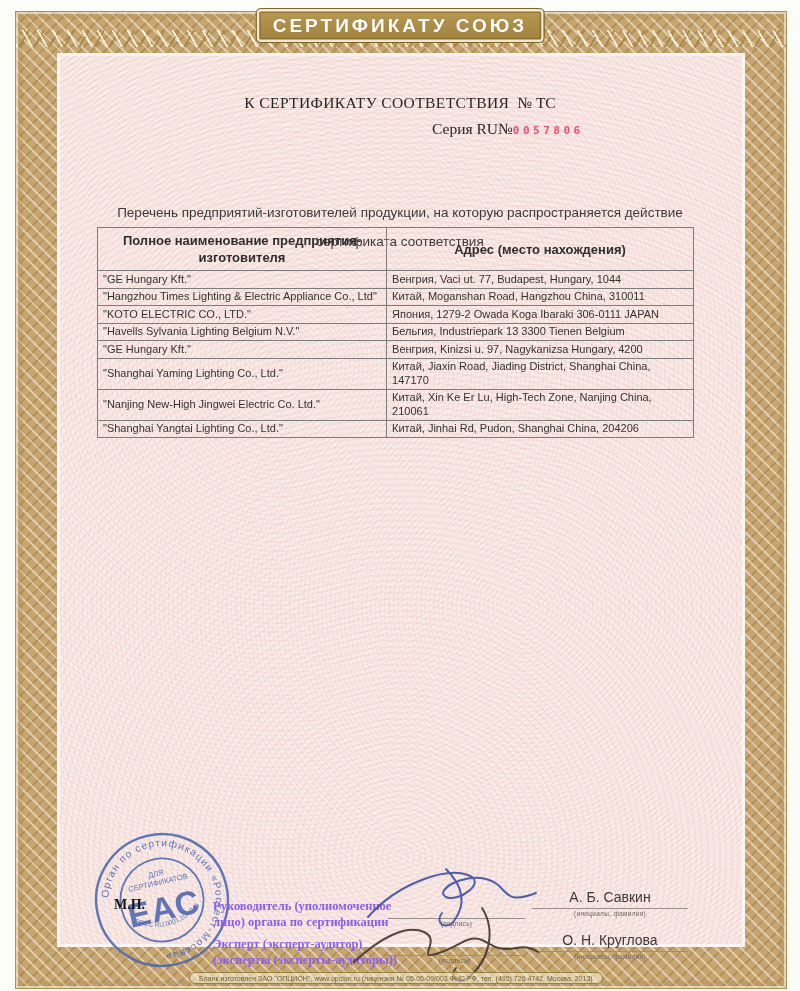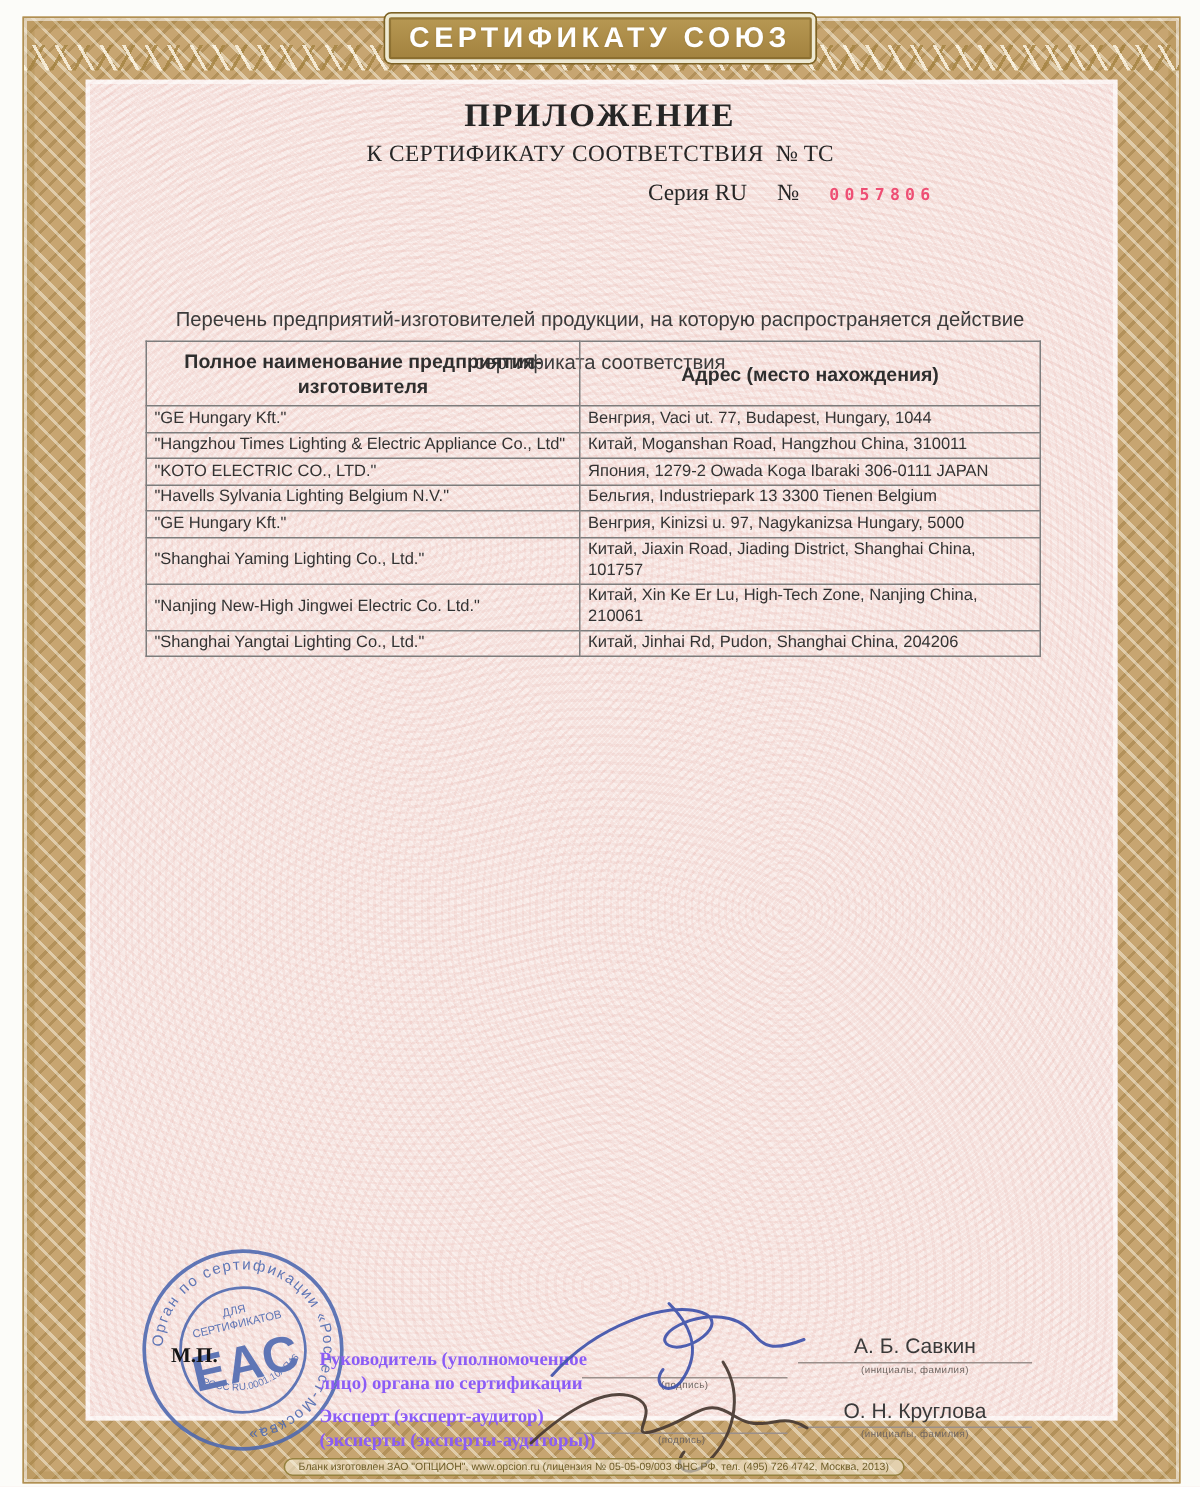--- a/index.html
+++ b/index.html
@@ -44,21 +44,21 @@
   .title{position:absolute;top:64px;left:0;right:0;text-align:center;
     font-size:22px;font-weight:bold;letter-spacing:1.5px;color:#262626;}
 
   .cert-line{position:absolute;top:94px;left:0;right:0;display:flex;justify-content:center;
     align-items:flex-end;gap:8px;color:#262626;}
   .cert-label{font-size:15.5px;letter-spacing:.4px;}
   .cert-ts{font-size:15.5px;}
   .cert-num-wrap{display:inline-block;border-bottom:1px solid #b9a8a4;padding:0 22px 3px 6px;}
   .cert-num{position:relative;top:-5px;font-family:"Liberation Sans",sans-serif;font-size:13.5px;color:#2e2e2e;}
 
-  .series-line{position:absolute;top:120px;left:432px;display:flex;align-items:baseline;gap:20px;color:#262626;}
+  .series-line{position:absolute;top:120px;left:432px;display:flex;align-items:baseline;color:#262626;}
   .series-label{font-size:15.5px;}
   .series-sign{font-size:15.5px;}
   .series-num{font-family:"DejaVu Sans Mono",monospace;font-weight:bold;font-size:11px;
     letter-spacing:3.5px;color:#ee4f74;}
 
   .intro{position:absolute;top:154px;left:88px;right:88px;text-align:center;
     font-family:"Liberation Sans",sans-serif;font-size:13.5px;line-height:29px;color:#3b3b3b;margin-top:44px;}
 
   table.manuf{position:absolute;left:97px;top:227px;width:597px;border-collapse:collapse;
     font-family:"Liberation Sans",sans-serif;color:#333;}
@@ -99,21 +99,20 @@
 </head>
 <body>
 
 <div id="sheet">
   <div class="frame"></div>
   <div class="zigzag"></div>
   <div class="paper"></div>
 
   <div class="badge">СЕРТИФИКАТУ СОЮЗ</div>
 
-  <div class="title">ПРИЛОЖЕНИЕ</div>
 
   <div class="cert-line">
     <span class="cert-label">К СЕРТИФИКАТУ СООТВЕТСТВИЯ</span>
     <span class="cert-ts">№ ТС</span>
   </div>
 
   <div class="series-line">
     <span class="series-label">Серия RU</span>
     <span class="series-sign">№</span>
     <span class="series-num">0057806</span>
@@ -144,25 +143,25 @@
         <tr>
           <td>"KOTO ELECTRIC CO., LTD."</td>
           <td>Япония, 1279-2 Owada Koga Ibaraki 306-0111 JAPAN</td>
         </tr>
         <tr>
           <td>"Havells Sylvania Lighting Belgium N.V."</td>
           <td>Бельгия, Industriepark 13 3300 Tienen Belgium</td>
         </tr>
         <tr>
           <td>"GE Hungary Kft."</td>
-          <td>Венгрия, Kinizsi u. 97, Nagykanizsa  Hungary, 5000</td>
+          <td>Венгрия, Kinizsi u. 97, Nagykanizsa  Hungary, 4200</td>
         </tr>
         <tr>
           <td>"Shanghai Yaming Lighting Co., Ltd."</td>
-          <td>Китай, Jiaxin Road, Jiading District, Shanghai China, 101757</td>
+          <td>Китай, Jiaxin Road, Jiading District, Shanghai China, 147170</td>
         </tr>
         <tr>
           <td>"Nanjing New-High Jingwei Electric Co. Ltd."</td>
           <td>Китай, Xin Ke Er Lu, High-Tech Zone, Nanjing China, 210061</td>
         </tr>
         <tr>
           <td>"Shanghai Yangtai Lighting Co., Ltd."</td>
           <td>Китай, Jinhai Rd, Pudon, Shanghai China, 204206</td>
         </tr>
       </tbody>

